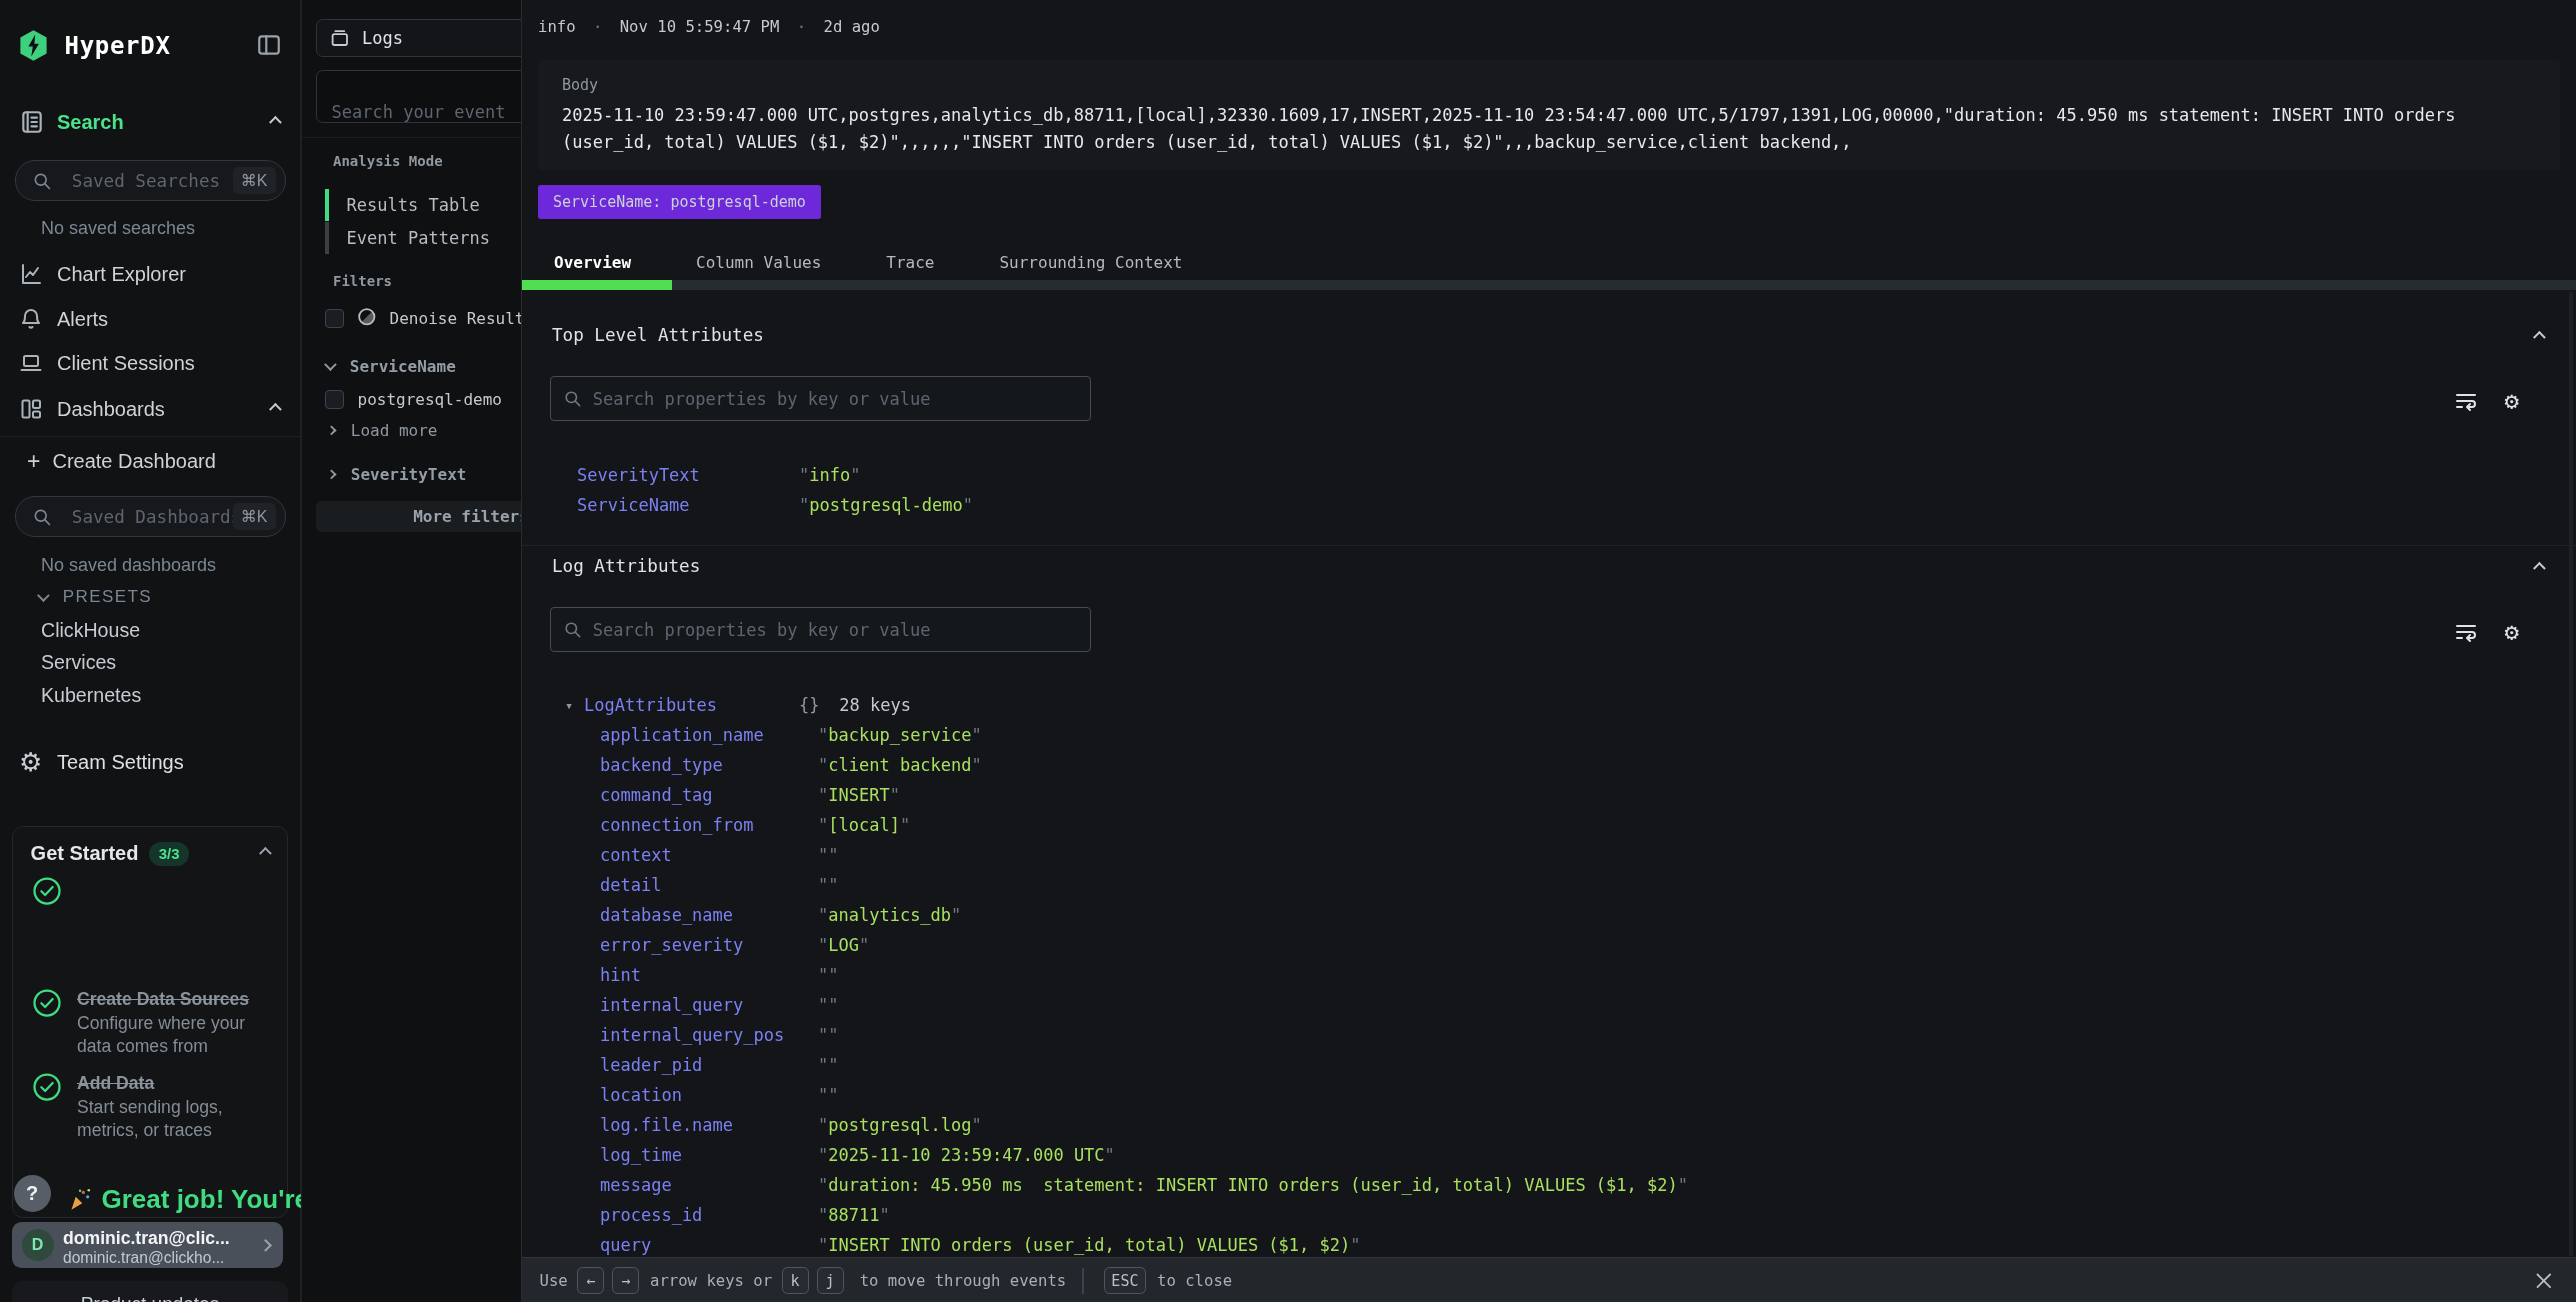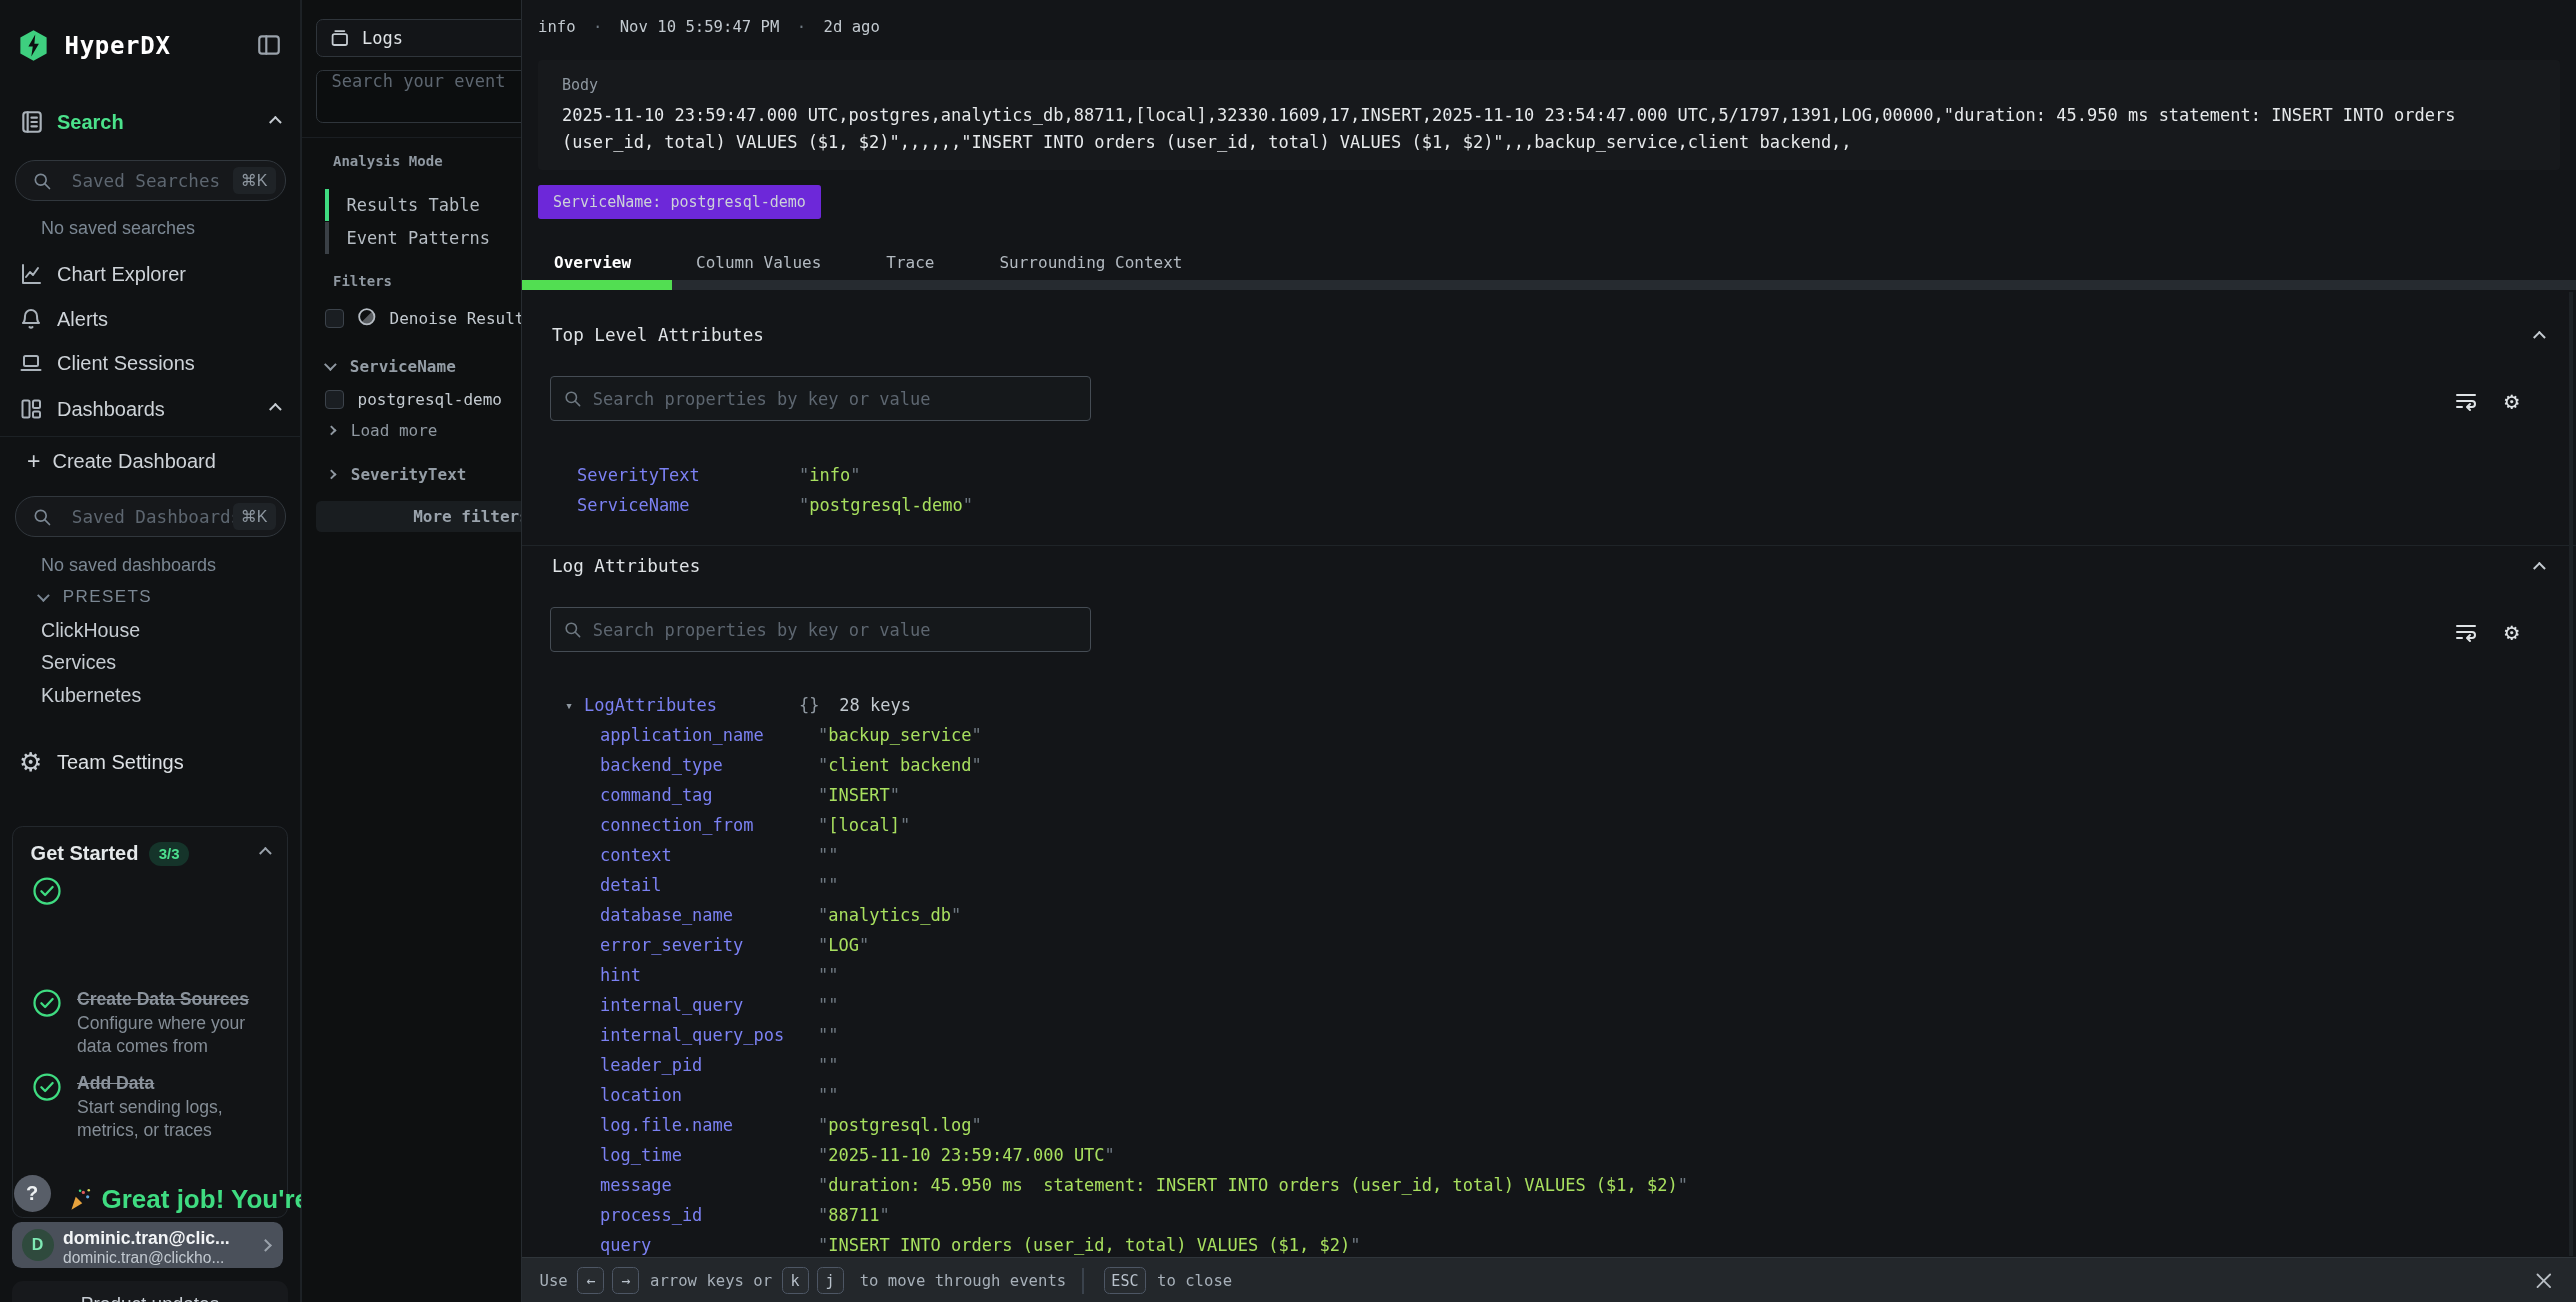--- a/index.html
+++ b/index.html
@@ -75,21 +75,21 @@
   
   .filter-col { position:absolute; left:301px; top:0; width:338px; height:1303px;
     background:#0e1011; border-left:0.7px solid #1d2226; }
   .src-btn { position:absolute; left:13.5px; top:19px; width:311px; height:38px;
     border:1.4px solid #2f353b; border-radius:6.8px; background:#131518;
     display:flex; align-items:center; }
   .src-btn .ic { margin-left:12px; color:#c3cad0; display:flex; }
   .src-btn .lbl { margin-left:12px; font-size:17px; color:#dfe3e6; }
   .evt-search { position:absolute; left:13.5px; top:70px; width:311px; height:53px;
     border:1.4px solid #2f353b; border-radius:6.8px; background:#0c0e0f;
-    display:flex; align-items:flex-start; }
+    display:flex; align-items:flex-end; }
   .evt-search .ph { margin-left:15px; font-size:17px; color:#5d6670; white-space:nowrap; }
   .f-divider { position:absolute; left:0; top:137px; width:338px; height:0.7px; background:#1a1e22; }
   .f-label { position:absolute; left:31px; font-size:14px; font-weight:bold; color:#8f98a1; }
   .mode-row { position:absolute; left:23px; height:32px; display:flex; align-items:center; }
   .mode-row .bar { width:4px; height:32px; background:#3a4046; }
   .mode-row.active .bar { background:#3fdc81; }
   .mode-row .lbl { margin-left:17.6px; font-size:17px; color:#b6bdc4; }
   .checkbox { width:19px; height:19px; border:1.4px solid #3c434b; border-radius:4px; background:#1a1e22; flex:none; }
   .f-row { position:absolute; display:flex; align-items:center; }
   .f-group-lbl { font-size:16px; font-weight:bold; color:#949da6; }

